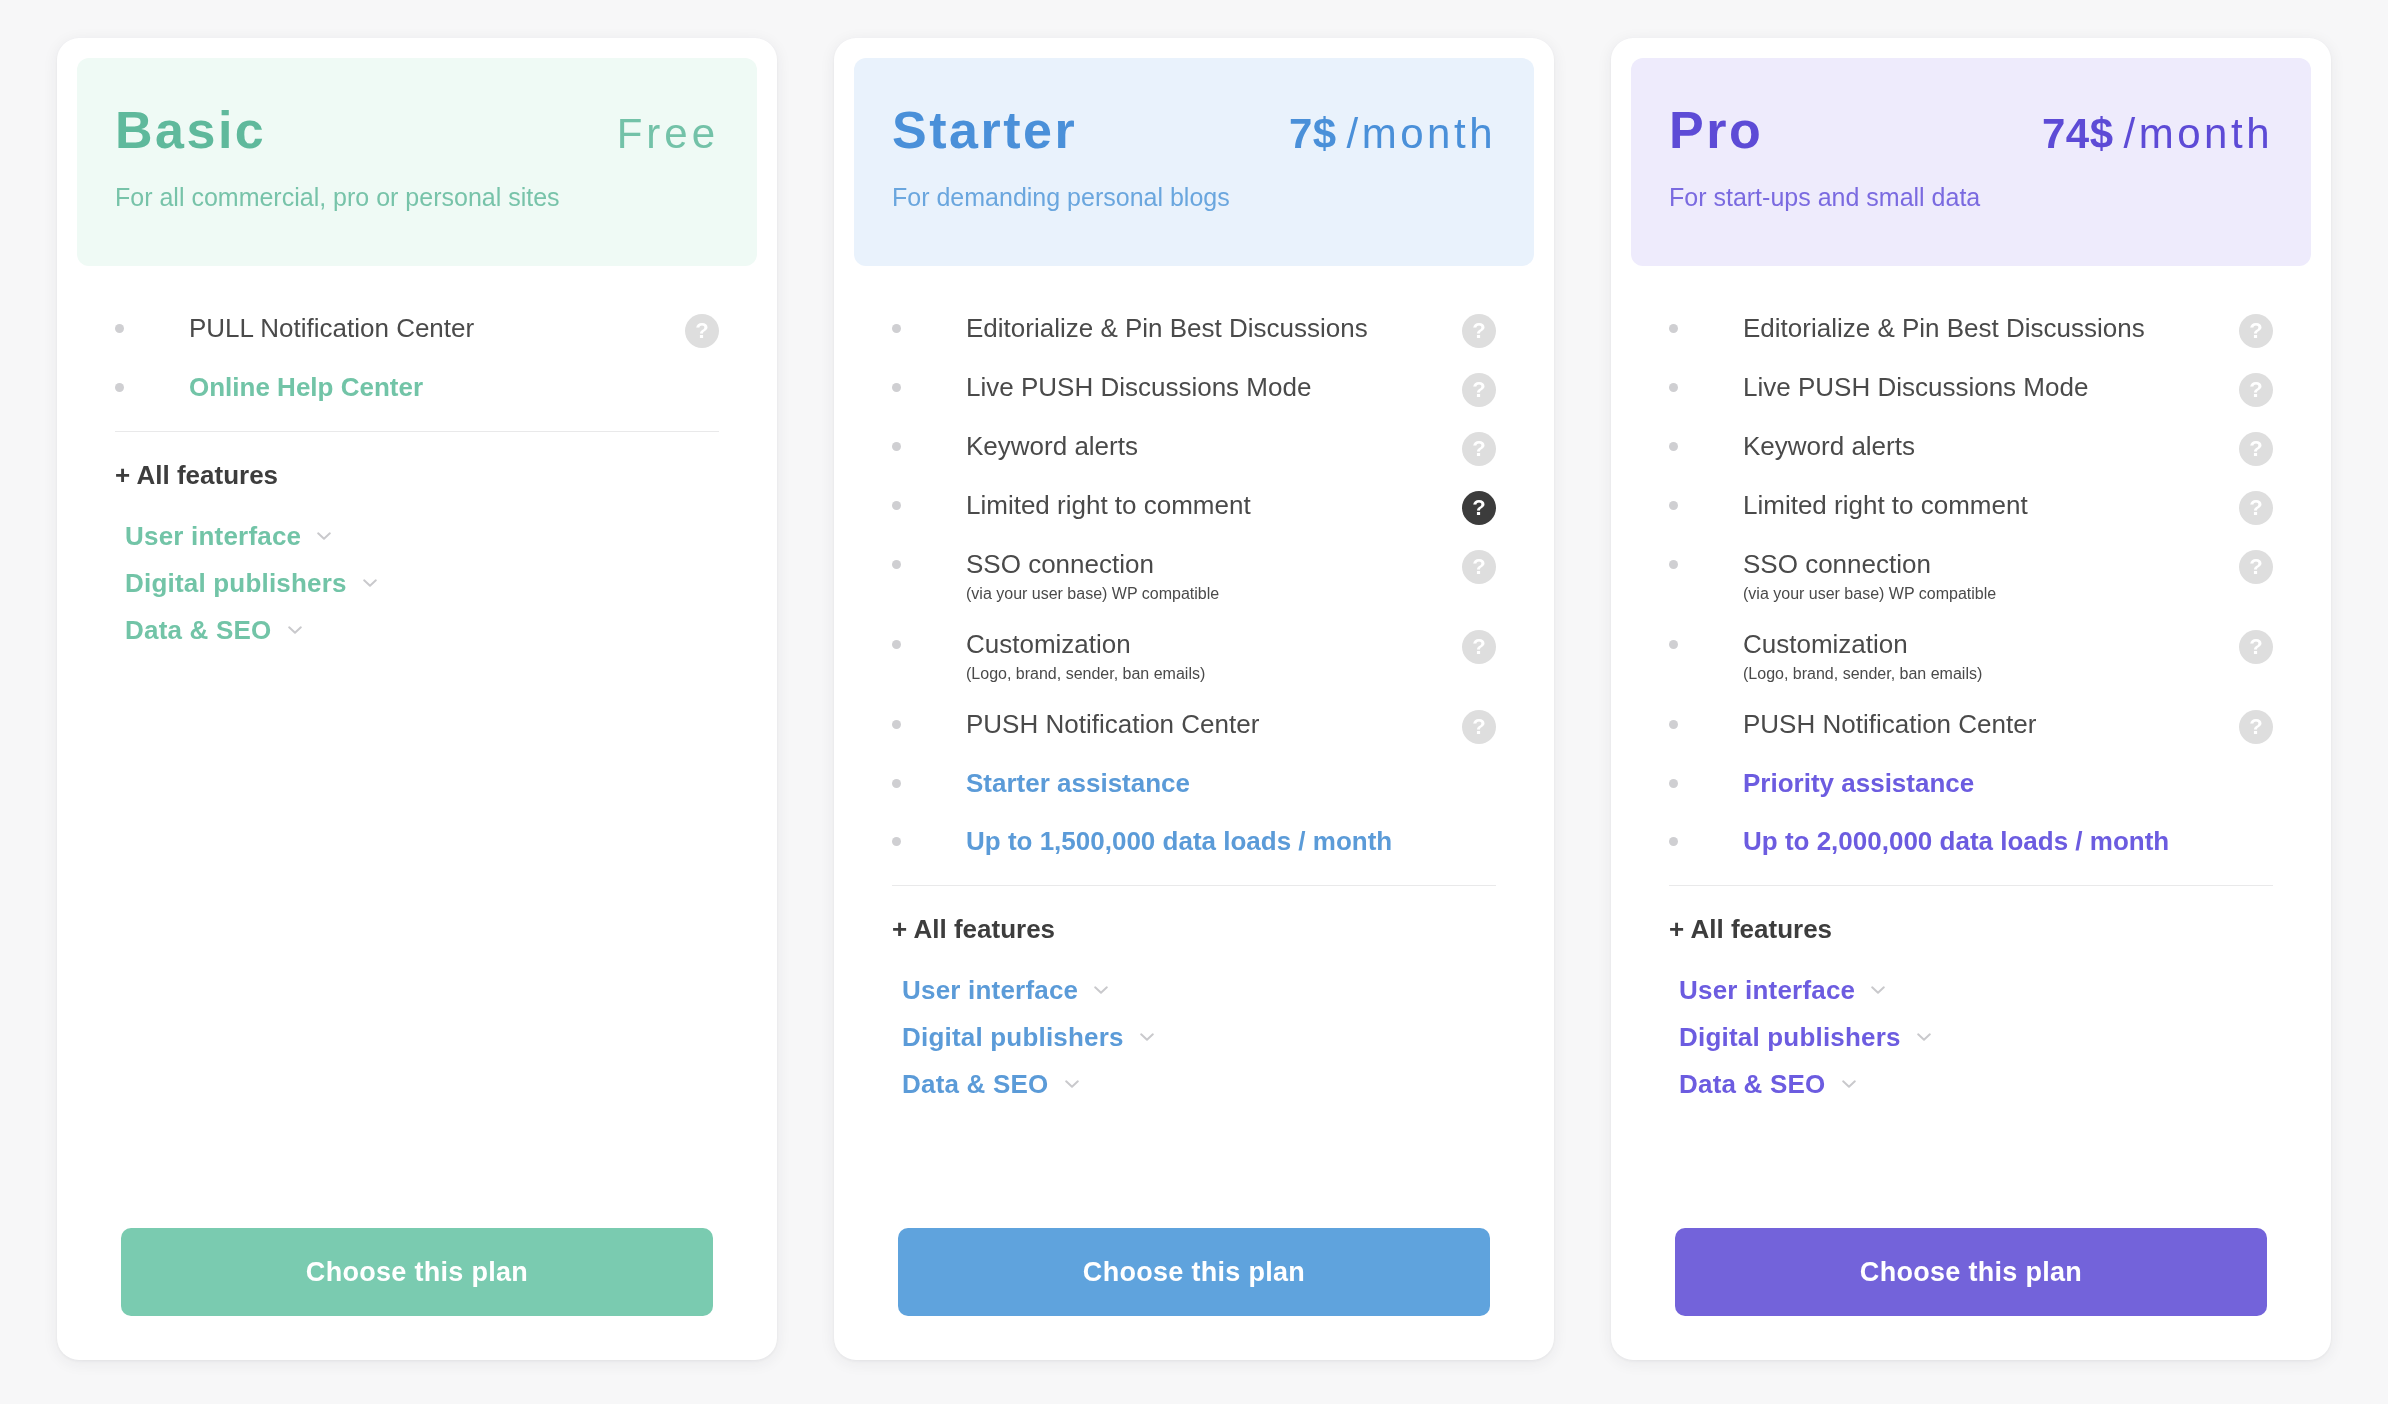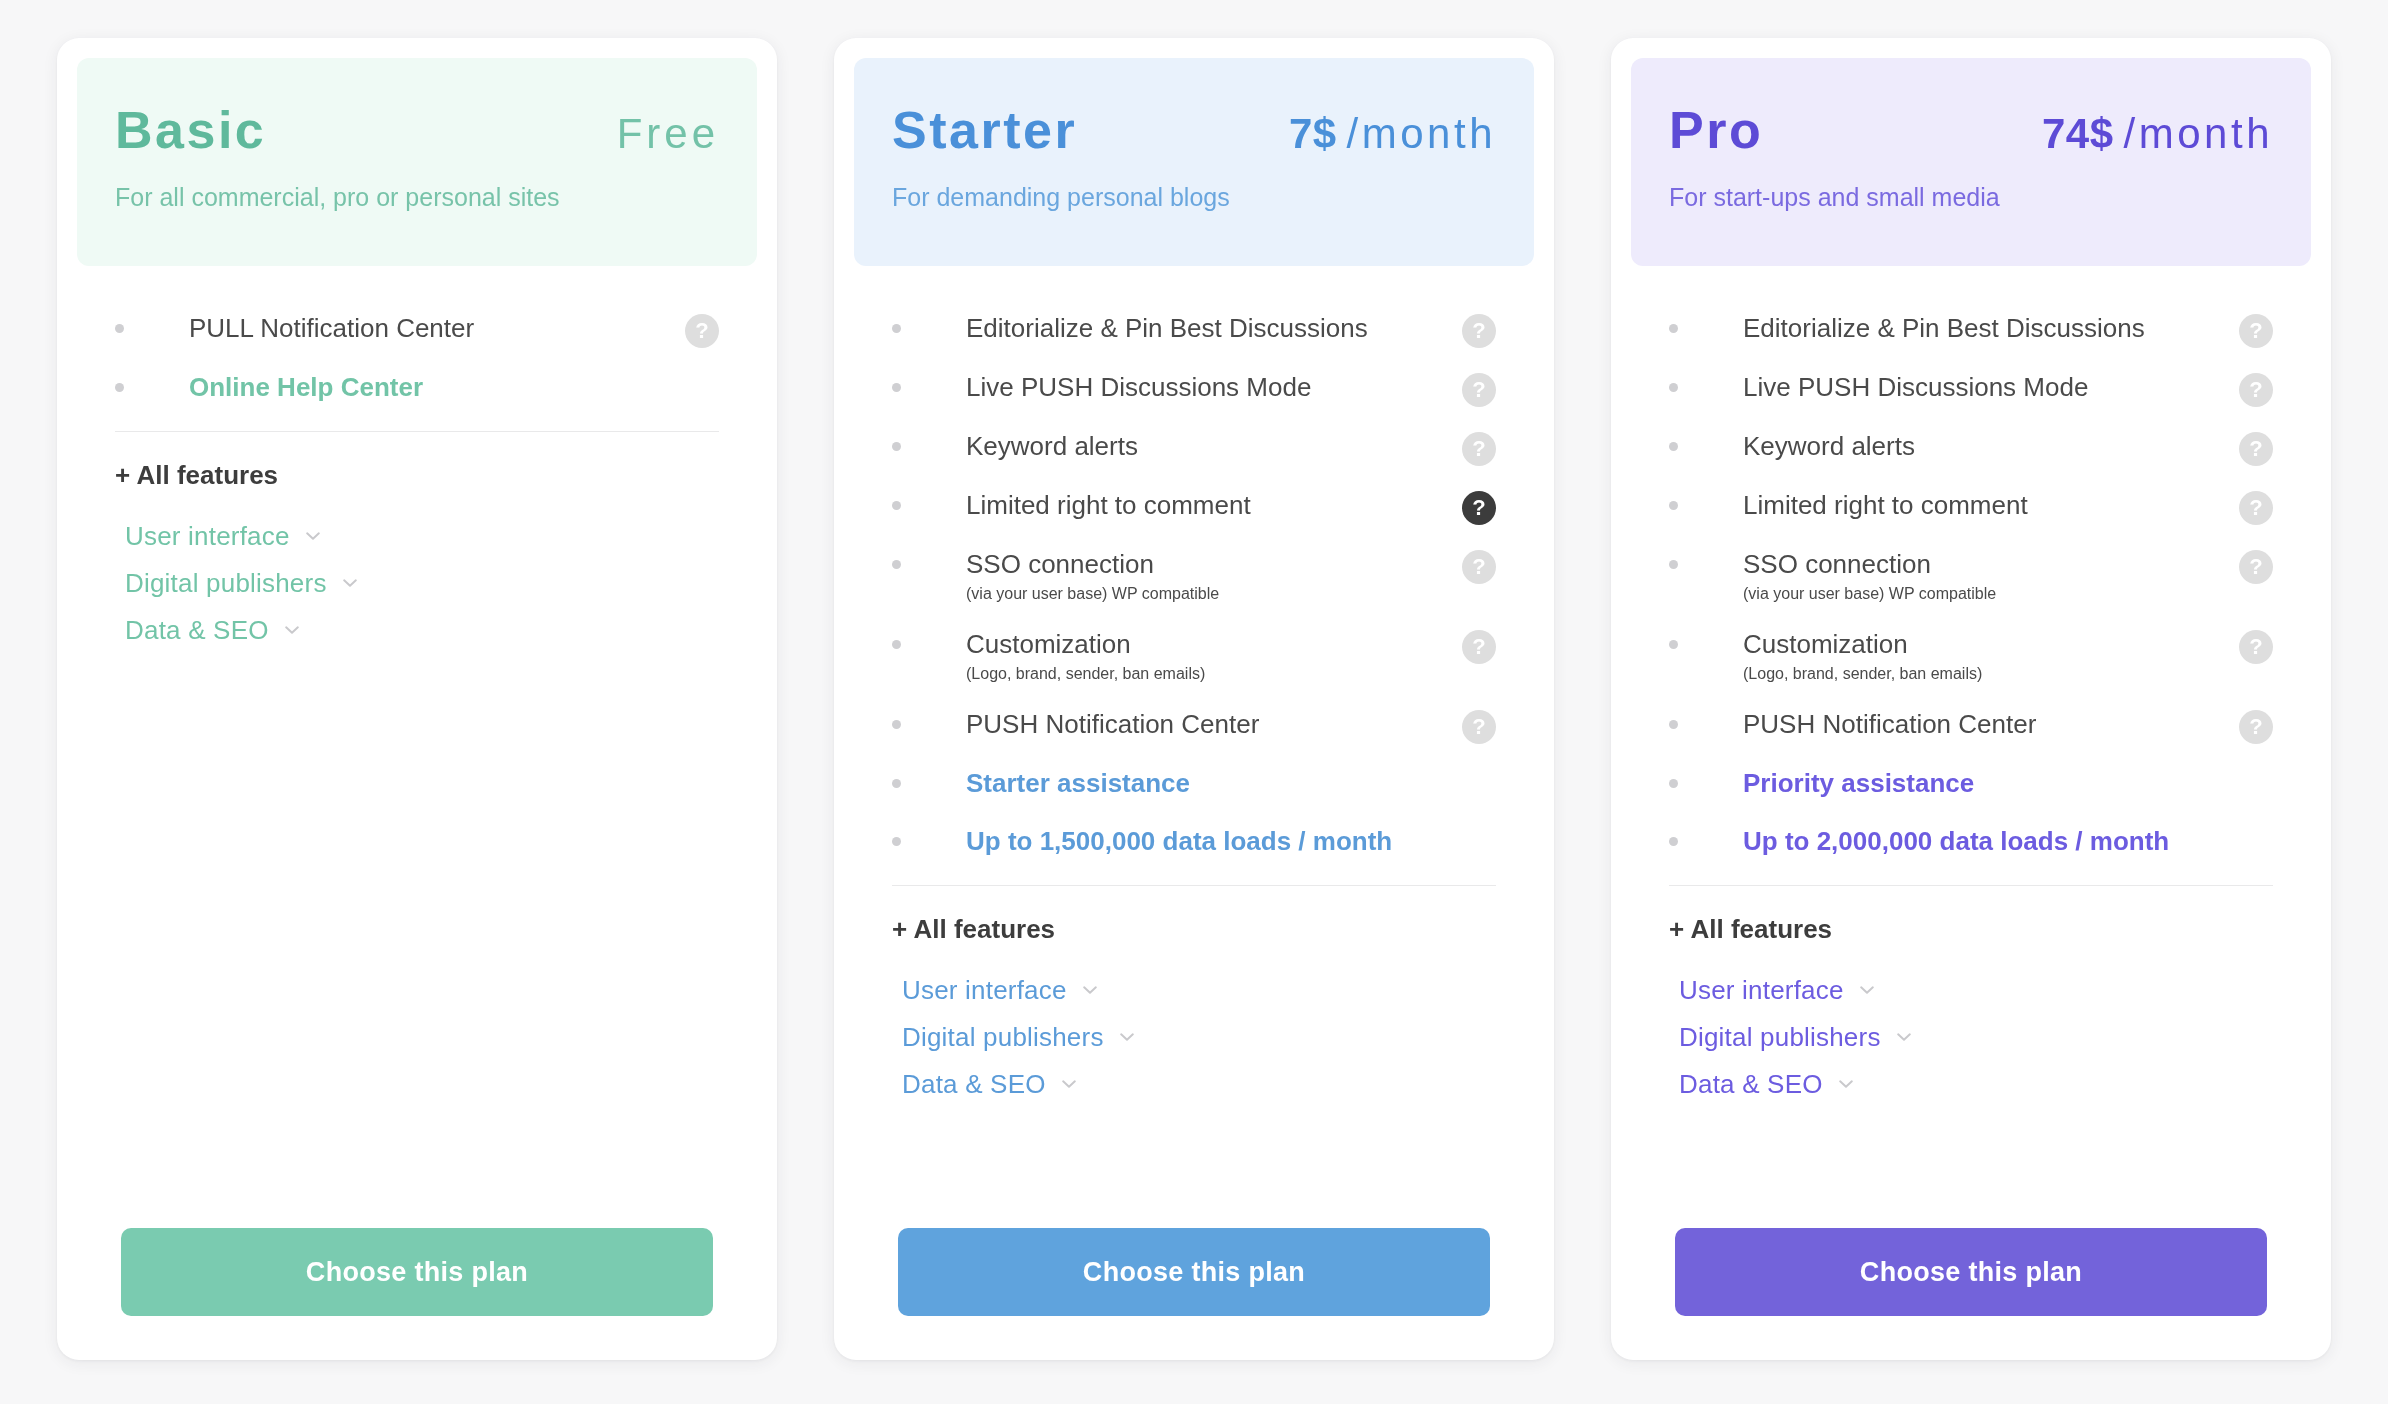--- a/index.html
+++ b/index.html
@@ -178,21 +178,21 @@
   .accordion-row {
     display: flex;
     align-items: center;
     gap: 14px;
     padding: 8px 0;
     cursor: pointer;
   }
 
   .accordion-label {
     font-size: 26px;
-    font-weight: 400;
+    font-weight: 700;
     letter-spacing: 0.2px;
   }
 
   .chevron {
     display: block;
     width: 18px;
     height: 18px;
   }
 
   .chevron svg { display: block; }
@@ -386,21 +386,21 @@
     </div>
     <div class="plan-card">
       <div class="plan-header" style="background: rgb(238, 235, 252);">
         <div class="plan-header-top">
           <div class="plan-name" style="color: rgb(93, 75, 214);">Pro</div>
           <div class="plan-price-wrap">
             <div class="plan-price" style="color: rgb(93, 75, 214);">74$</div>
             <div class="plan-period" style="color: rgb(93, 75, 214);">/month</div>
           </div>
         </div>
-        <div class="plan-tagline" style="color: rgb(122, 106, 224);">For start-ups and small media</div>
+        <div class="plan-tagline" style="color: rgb(122, 106, 224);">For start-ups and small data</div>
       </div>
       <ul class="features">
         <li class="feature-row">
           <span class="feature-bullet"></span>
           <div style="flex: 1 1 auto; padding-right: 16px;">
             <span class="feature-text" style="display: block; padding-right: 0px;">Editorialize &amp; Pin Best Discussions</span>
           </div>
           <span class="help-icon">?</span>
         </li>
         <li class="feature-row">

